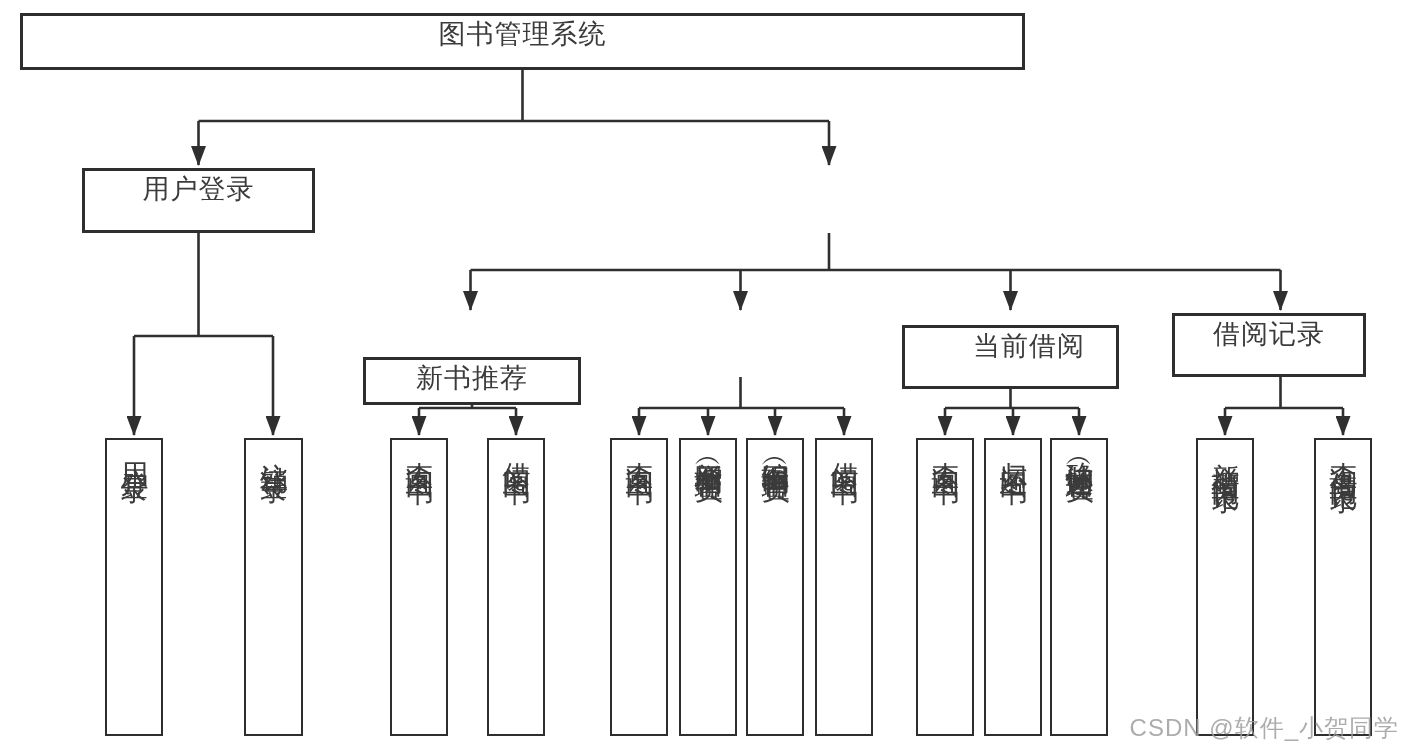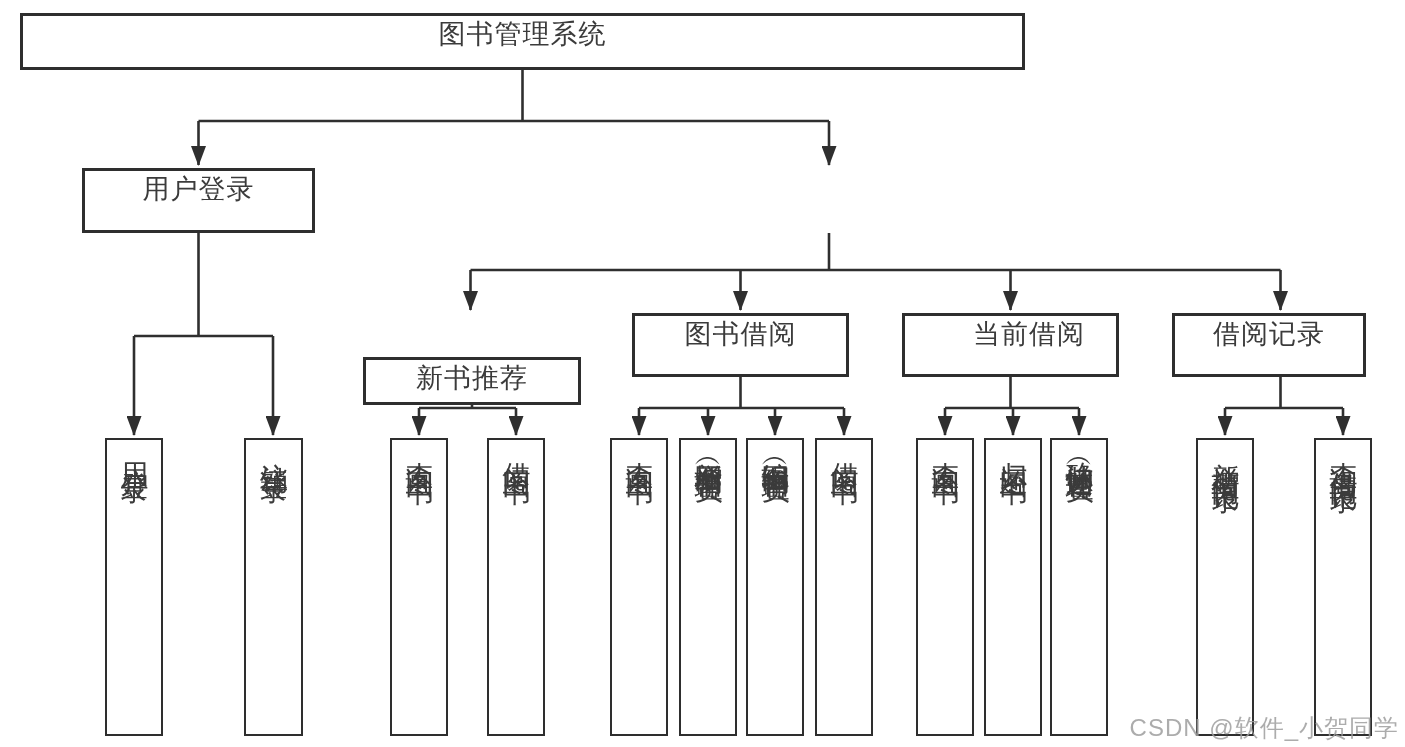--- a/index.html
+++ b/index.html
@@ -111,24 +111,21 @@
     <span>图书管理系统</span>
   </div>
 
   <div class="box" style="left:82px; top:168px; width:233px; height:65px;">
     <span>用户登录</span>
   </div>
 
   <div class="box" style="left:363px; top:313px; width:218px; height:48px;margin-top:44px;">
     <span>新书推荐</span>
   </div>
-  <div class="box" style="left:632px; top:313px; width:217px; height:64px;">
-    <span>图书借阅</span>
-  </div>
-  <div class="box" style="left:902px; top:313px; width:217px; height:64px;padding-left:37px;">
+  <div class="box" style="left:902px; top:325px; width:217px; height:64px;padding-left:37px;">
     <span>当前借阅</span>
   </div>
   <div class="box" style="left:1172px; top:313px; width:194px; height:64px;">
     <span>借阅记录</span>
   </div>
 
   <div class="box leaf len4" style="left:105px; top:438px; width:58px; height:298px;">
     <span>用户登录</span>
   </div>
   <div class="box leaf len4" style="left:244px; top:438px; width:59px; height:298px;">

